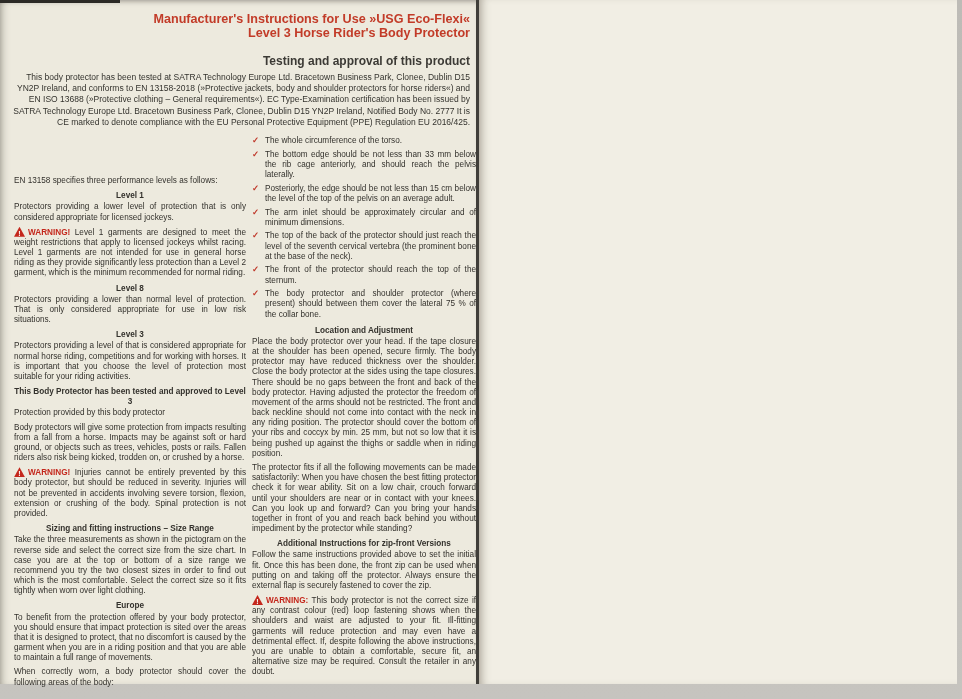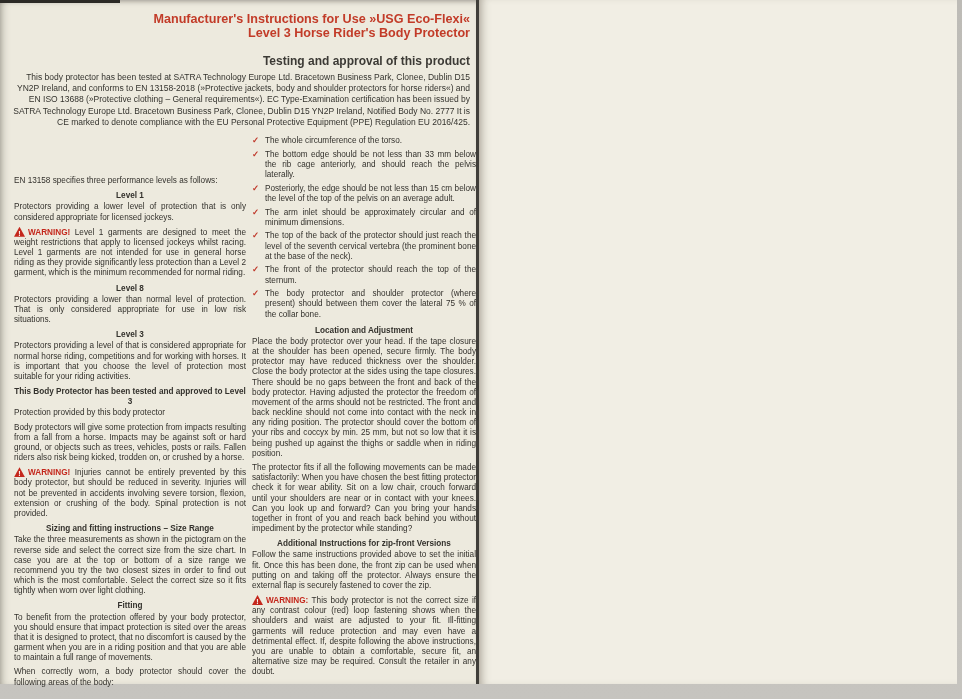--- a/index.html
+++ b/index.html
@@ -49,21 +49,21 @@
         <div class="blk h">Level 8</div>
         <div class="blk p">Protectors providing a lower than normal level of protection. That is only considered appropriate for use in low risk situations.</div>
         <div class="blk h">Level 3</div>
         <div class="blk p">Protectors providing a level of that is considered appropriate for normal horse riding, competitions and for working with horses. It is important that you choose the level of protection most suitable for your riding activities.</div>
         <div class="blk h">This Body Protector has been tested and approved to Level 3</div>
         <div class="blk p">Protection provided by this body protector</div>
         <div class="blk p">Body protectors will give some protection from impacts resulting from a fall from a horse. Impacts may be against soft or hard ground, or objects such as trees, vehicles, posts or rails. Fallen riders also risk being kicked, trodden on, or crushed by a horse.</div>
         <div class="blk warning"><span class="warn-tri">!</span><span class="warn-label">WARNING! </span><span>Injuries cannot be entirely prevented by this body protector, but should be reduced in severity. Injuries will not be prevented in accidents involving severe torsion, flexion, extension or crushing of the body. Spinal protection is not provided.</span></div>
         <div class="blk h">Sizing and fitting instructions – Size Range</div>
         <div class="blk p">Take the three measurements as shown in the pictogram on the reverse side and select the correct size from the size chart. In case you are at the top or bottom of a size range we recommend you try the two closest sizes in order to find out which is the most comfortable. Select the correct size so it fits tightly when worn over light clothing.</div>
-        <div class="blk h">Fitting</div>
+        <div class="blk h">Europe</div>
         <div class="blk p">To benefit from the protection offered by your body protector, you should ensure that impact protection is sited over the areas that it is designed to protect, that no discomfort is caused by the garment when you are in a riding position and that you are able to maintain a full range of movements.</div>
         <div class="blk p">When correctly worn, a body protector should cover the following areas of the body:</div>
       </div>
     <div class="col col2">
       <ul class="checklist">
 
           <li><span class="chk">✓</span><span>The whole circumference of the torso.</span></li>
 
           <li><span class="chk">✓</span><span>The bottom edge should be not less than 33 mm below the rib cage anteriorly, and should reach the pelvis laterally.</span></li>
 

